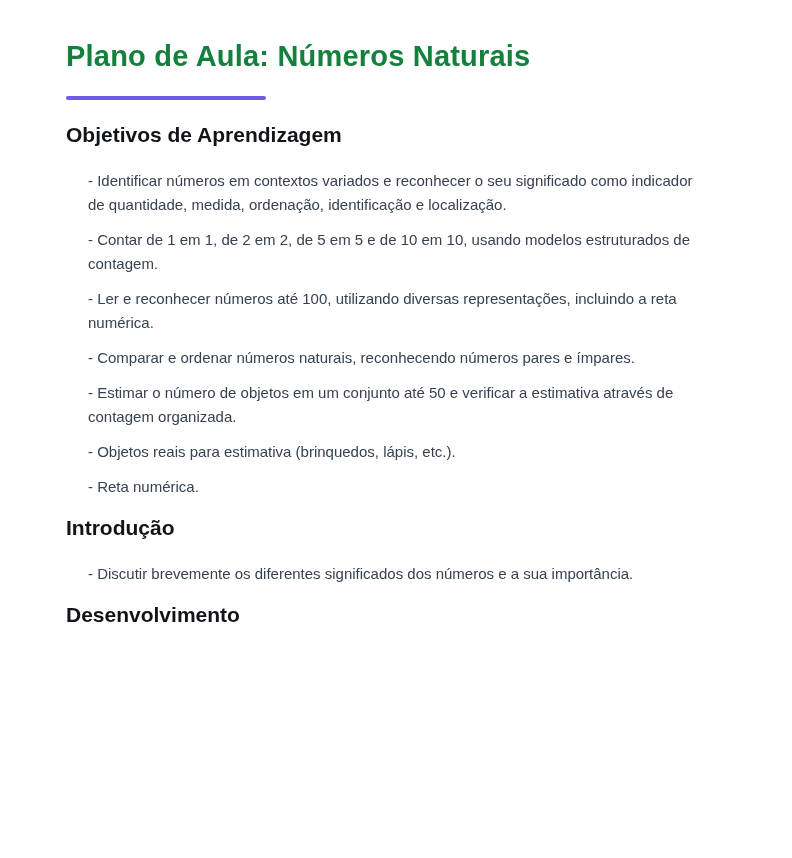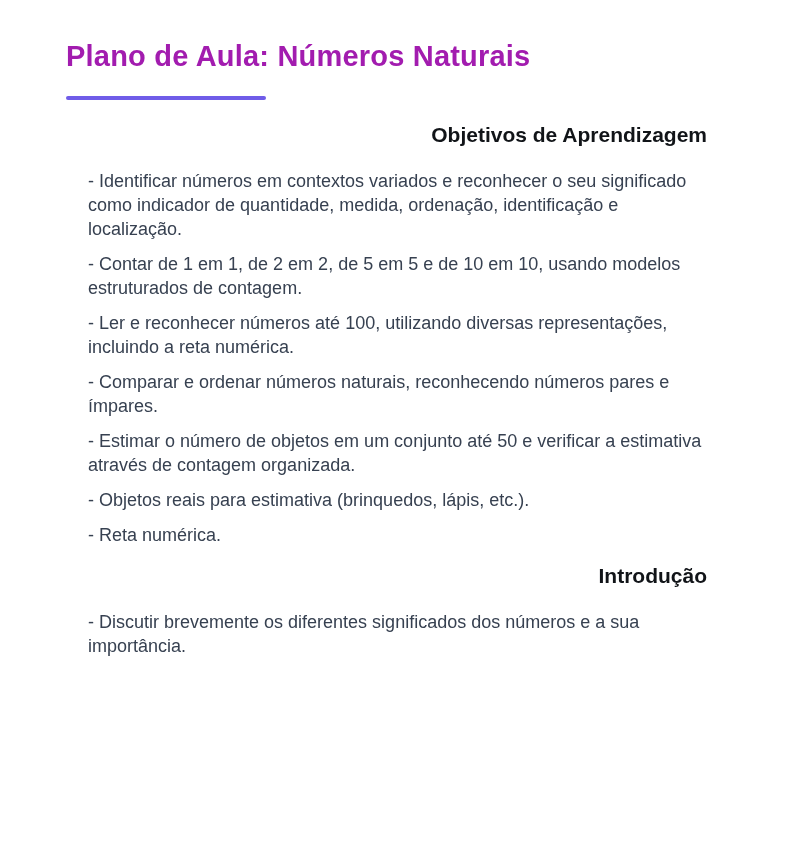--- a/index.html
+++ b/index.html
@@ -9,42 +9,41 @@
     overflow: hidden;
     background: #ffffff;
     font-family: "Liberation Sans", sans-serif;
   }
   .doc { padding: 38px 85px 0 66px; }
   h1 {
     margin: 0;
     font-size: 29px;
     line-height: 36px;
     font-weight: 700;
-    color: #a21caf;
+    color: #15803d;
     letter-spacing: 0.2px;
   }
   .divider {
     width: 200px;
     height: 4px;
     margin: 22px 0 22px 0;
     background: #6f5ce8;
     border-radius: 2px;
   }
   h2 {
     margin: 16px 0 22px 0;
     font-size: 21px;
     line-height: 25px;
     font-weight: 700;
     color: #111418;
-    text-align: right;
   }
   p.item {
     margin: 0 0 11px 0;
     padding-left: 22px;
-    font-size: 18px;
+    font-size: 15px;
     line-height: 24px;
     color: #374151;
     max-width: 620px;
   }
   section { margin: 0; }
 </style>
 </head>
 <body>
 
 <div class="doc">
@@ -65,14 +64,17 @@
   <section>
     <p class="item">- Objetos reais para estimativa (brinquedos, lápis, etc.).</p>
     <p class="item">- Reta numérica.</p>
   </section>
 
   <section>
     <h2>Introdução</h2>
     <p class="item">- Discutir brevemente os diferentes significados dos números e a sua importância.</p>
   </section>
 
+  <section>
+    <h2>Desenvolvimento</h2>
+  </section>
 
 </div>
 
 </body></html>

